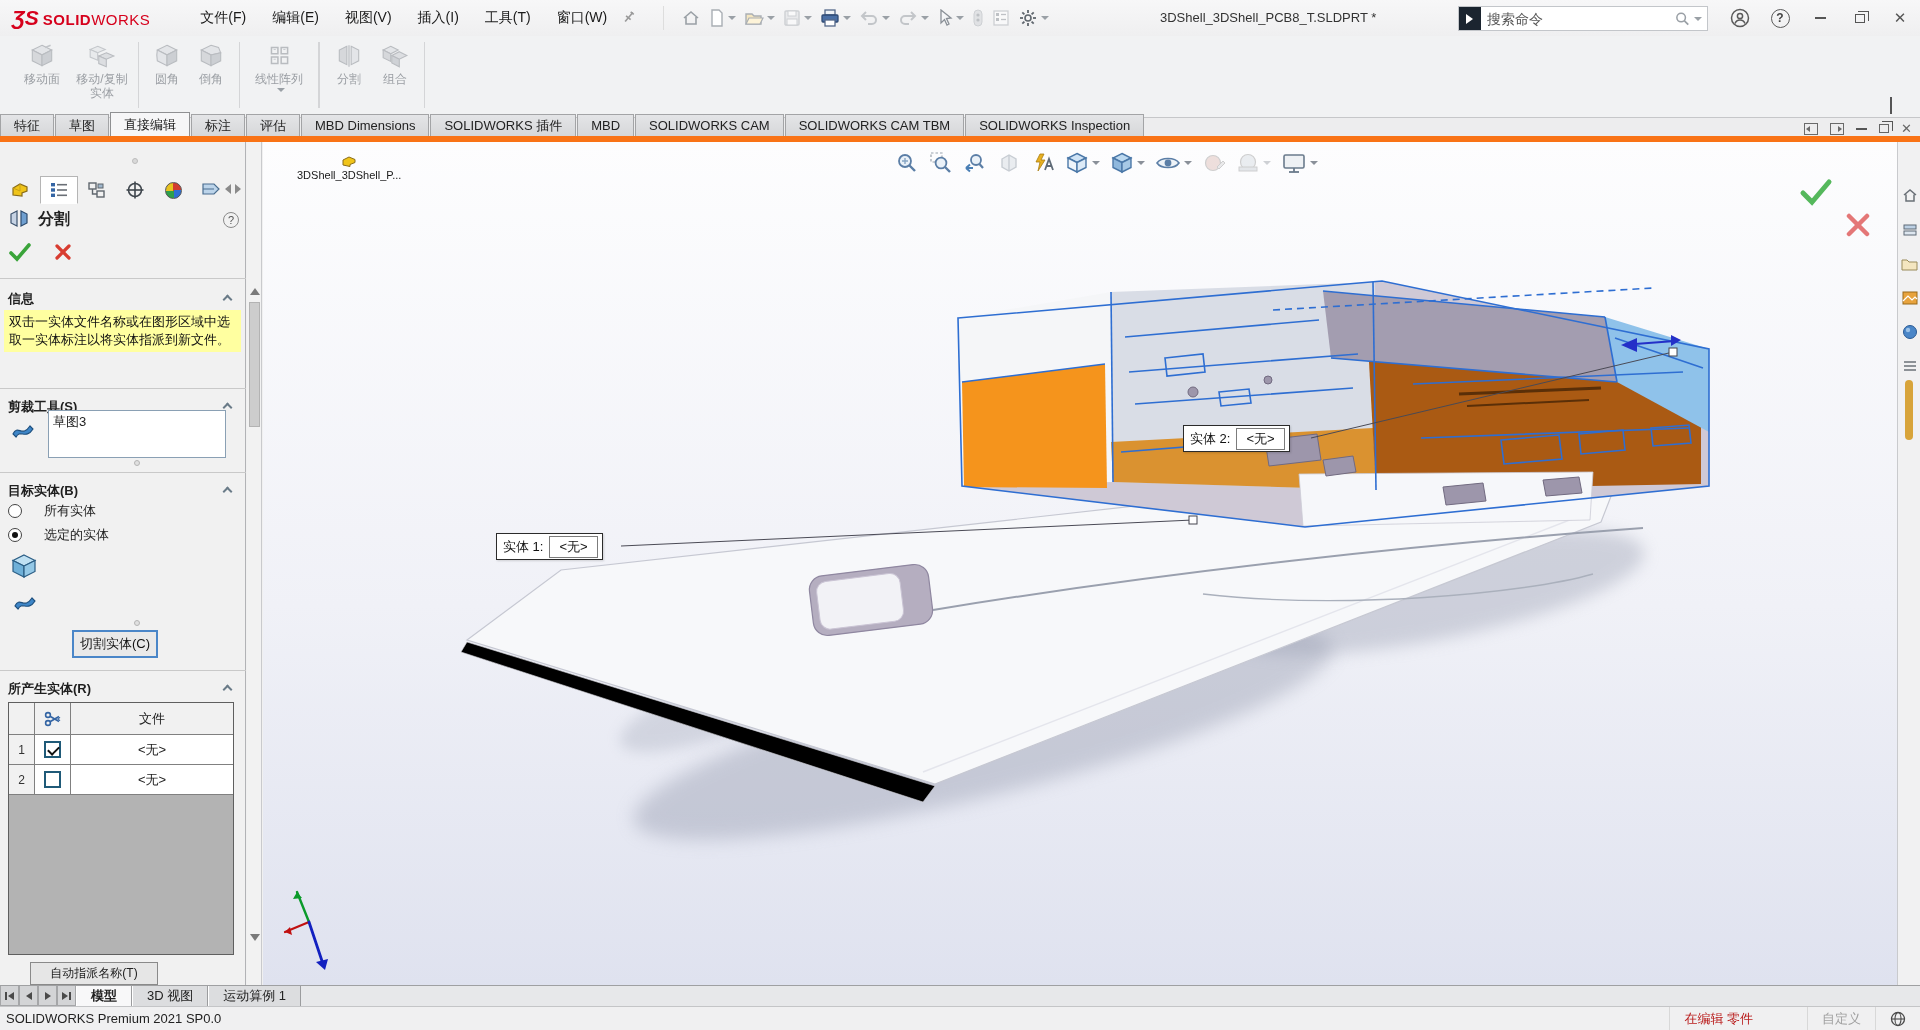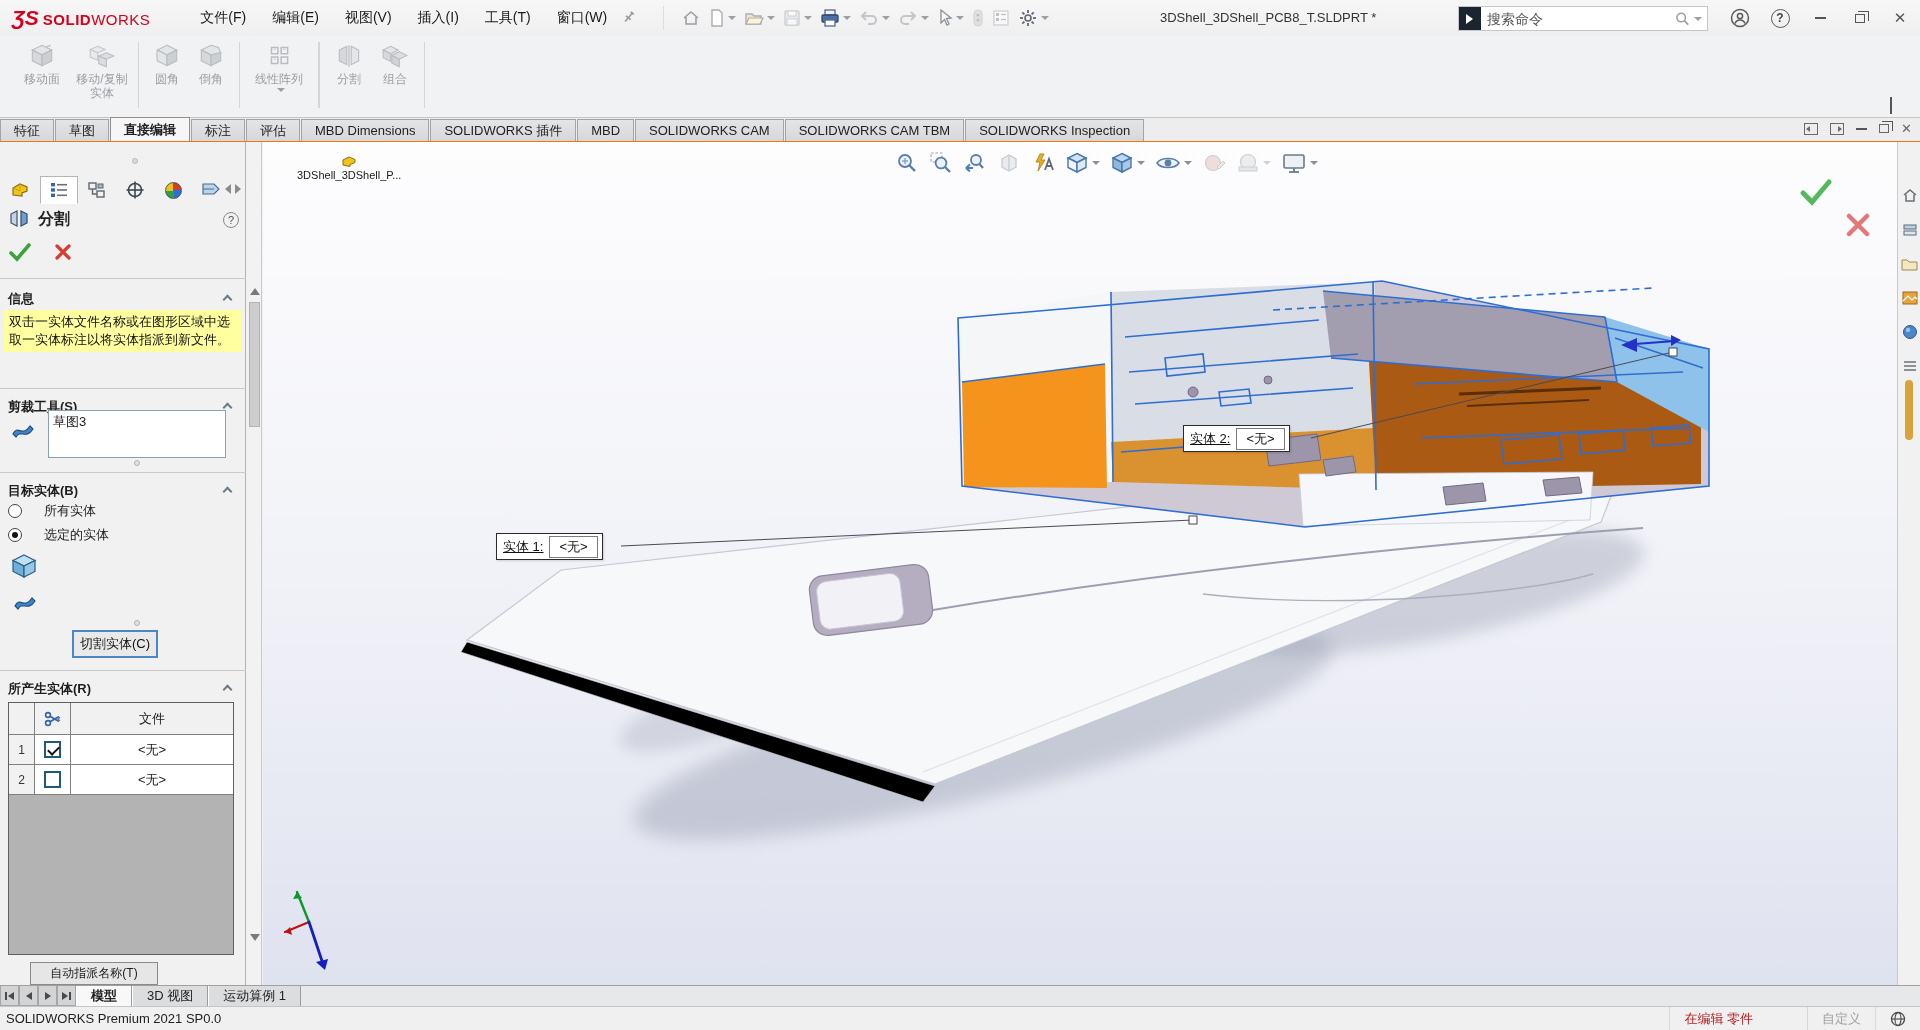--- a/index.html
+++ b/index.html
@@ -47,24 +47,24 @@
 .rb-group { display:flex; align-items:flex-start; padding:0 6px; }
 .rb-divider { width:1px; background:#d4d5d7; height:66px; margin-top:2px; }
 .rb-btn { display:flex; flex-direction:column; align-items:center; width:60px; padding-top:3px; }
 .rb-btn .rb-lbl { font-size:12px; color:#9a9ea3; text-align:center; line-height:14px; margin-top:3px; }
 .rb-btn svg { display:block; }
 .ribbon-collapse { position:absolute; right:20px; bottom:8px; width:10px; height:10px; }
 .chev-up { width:8px; height:8px; border-left:2px solid #555; border-top:2px solid #555; transform:rotate(45deg); }
 
 
 .cmdtabs { position:absolute; left:0; top:118px; width:1920px; height:24px;
-  background:#ededee; border-bottom:1px solid #f97316; display:flex; align-items:flex-end; }
+  background:#ededee; border-bottom:6px solid #f97316; display:flex; align-items:flex-end; }
 .ctab { height:22px; display:flex; align-items:center; padding:0 13px; font-size:13px; color:#222;
   background:linear-gradient(#e4e5e7,#d6d7d9); border:1px solid #a3a4a6; border-bottom:none; margin-right:1px; }
-.ctab.active { background:#f6f6f7; height:24px; font-weight:bold; border-color:#8f9092; }
+.ctab.active { background:#f6f6f7; height:24px; font-weight:normal; border-color:#8f9092; }
 .doc-win-ctrls { position:absolute; right:8px; top:3px; display:flex; gap:12px; align-items:center; }
 .pane-ic { width:14px; height:12px; border:1.5px solid #6a6a6a; display:flex; align-items:center; }
 .pane-ic .t-l { width:0;height:0;border-top:3px solid transparent;border-bottom:3px solid transparent;border-right:4px solid #6a6a6a; margin-left:1px;}
 .pane-ic .t-r { width:0;height:0;border-top:3px solid transparent;border-bottom:3px solid transparent;border-left:4px solid #6a6a6a; margin-left:auto; margin-right:1px;}
 .dw { color:#666; font-size:13px; display:flex; align-items:center; }
 
 
 .workspace { position:absolute; left:0; top:142px; width:1920px; height:843px; }
 
 
@@ -123,21 +123,21 @@
 .vp-doc-tab { position:absolute; left:34px; top:12px; display:flex; align-items:center; 
   font-size:11px; color:#1a1a1a;flex-direction:column; }
 .hud { position:absolute; left:630px; top:6px; display:flex; align-items:center; gap:6px; }
 .hud-btn { display:flex; align-items:center; padding:3px 2px; }
 .hud-btn.disabled { opacity:.4; }
 .hud .dd { border-top-color:#8a9099; }
 .confirm-check { position:absolute; left:1536px; top:36px; }
 .confirm-x { position:absolute; left:1582px; top:70px; }
 .callout { position:absolute; display:flex; align-items:center; height:27px; background:#fff;
   border:1px solid #2b2b2b; font-size:13px; color:#111; box-shadow:1px 1px 2px rgba(0,0,0,.15); }
-.callout .cl-lbl { padding:0 6px; white-space:nowrap;text-decoration:underline; }
+.callout .cl-lbl { padding:0 6px; white-space:nowrap; }
 .callout .cl-val { border:1px solid #7c7c7c; background:#fff; margin:2px 4px 2px 0; padding:1px 9px; white-space:nowrap; }
 .model-svg { position:absolute; left:0; top:0; }
 
 
 .taskstrip { position:absolute; left:1897px; top:0; width:23px; height:843px; background:#f1f1f2;
   border-left:1px solid #c9cacd; }
 .ts-icon { position:absolute; left:2px; width:19px; height:19px; display:flex; align-items:center; justify-content:center; }
 .ts-bar { position:absolute; left:7px; top:238px; width:8px; height:60px; background:#d8a43a; border-radius:4px; }
 
 

